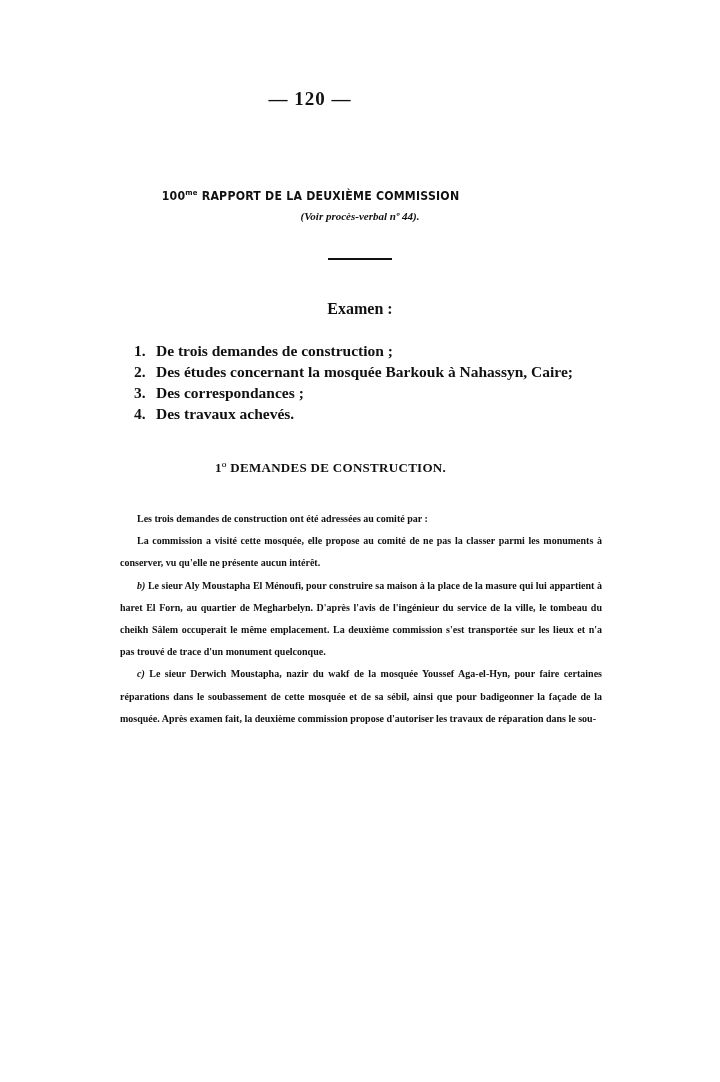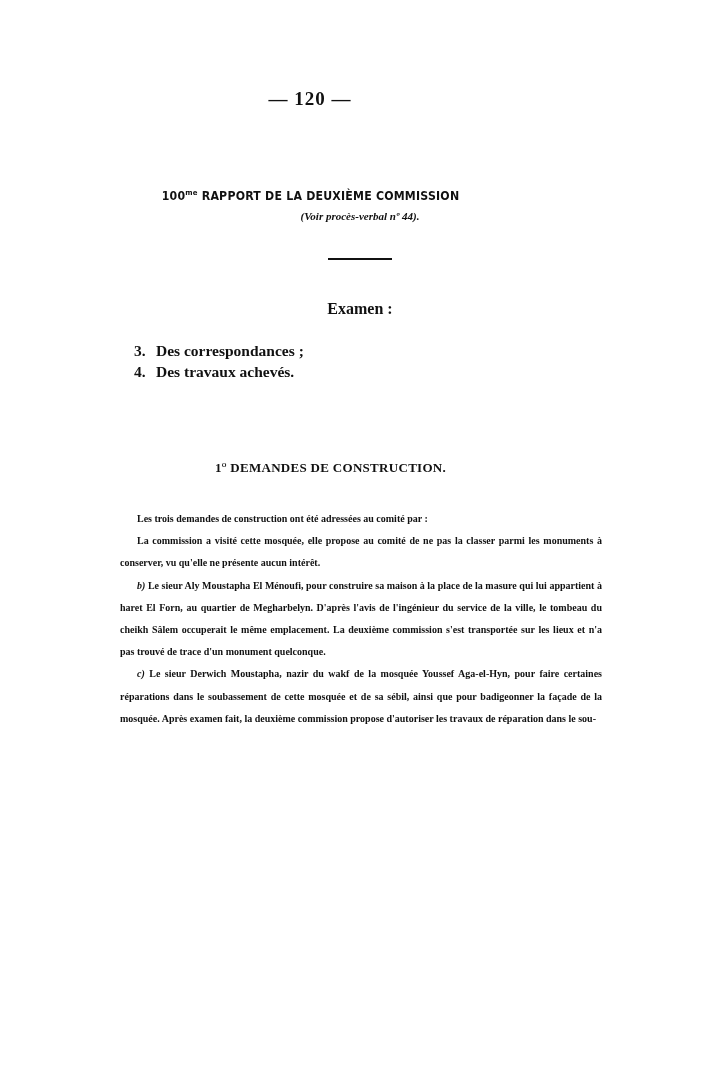--- a/index.html
+++ b/index.html
@@ -59,20 +59,22 @@
 
 <div class="report-title"><span>100</span><sup>me</sup><span> RAPPORT DE LA DEUXIÈME COMMISSION</span></div>
 
 <div class="report-ref">(Voir procès-verbal nº 44).</div>
 
 <div class="rule"></div>
 
 <div class="examen-heading">Examen :</div>
 
 <ul class="exam-list">
+  <li><span class="num">1.</span><span>De trois demandes de construction ;</span></li>
+  <li><span class="num">2.</span><span>Des études concernant la mosquée Barkouk à Nahassyn, Caire;</span></li>
   <li><span class="num">3.</span><span>Des correspondances ;</span></li>
   <li><span class="num">4.</span><span>Des travaux achevés.</span></li>
 </ul>
 
 <div class="section-heading"><span>1</span><sup>o</sup><span> DEMANDES DE CONSTRUCTION.</span></div>
 
 <div class="body-text">
   <p>Les trois demandes de construction ont été adressées au comité par :</p>
   <p>La commission a visité cette mosquée, elle propose au comité de ne pas la classer parmi les monuments à conserver, vu qu'elle ne présente aucun intérêt.</p>
   <p><span class="letter">b)</span><span> Le sieur Aly Moustapha El Ménoufi, pour construire sa maison à la place de la masure qui lui appartient à haret El Forn, au quartier de Megharbelyn. D'après l'avis de l'ingénieur du service de la ville, le tombeau du cheikh Sâlem occuperait le même emplacement. La deuxième commission s'est transportée sur les lieux et n'a pas trouvé de trace d'un monument quelconque.</span></p>

